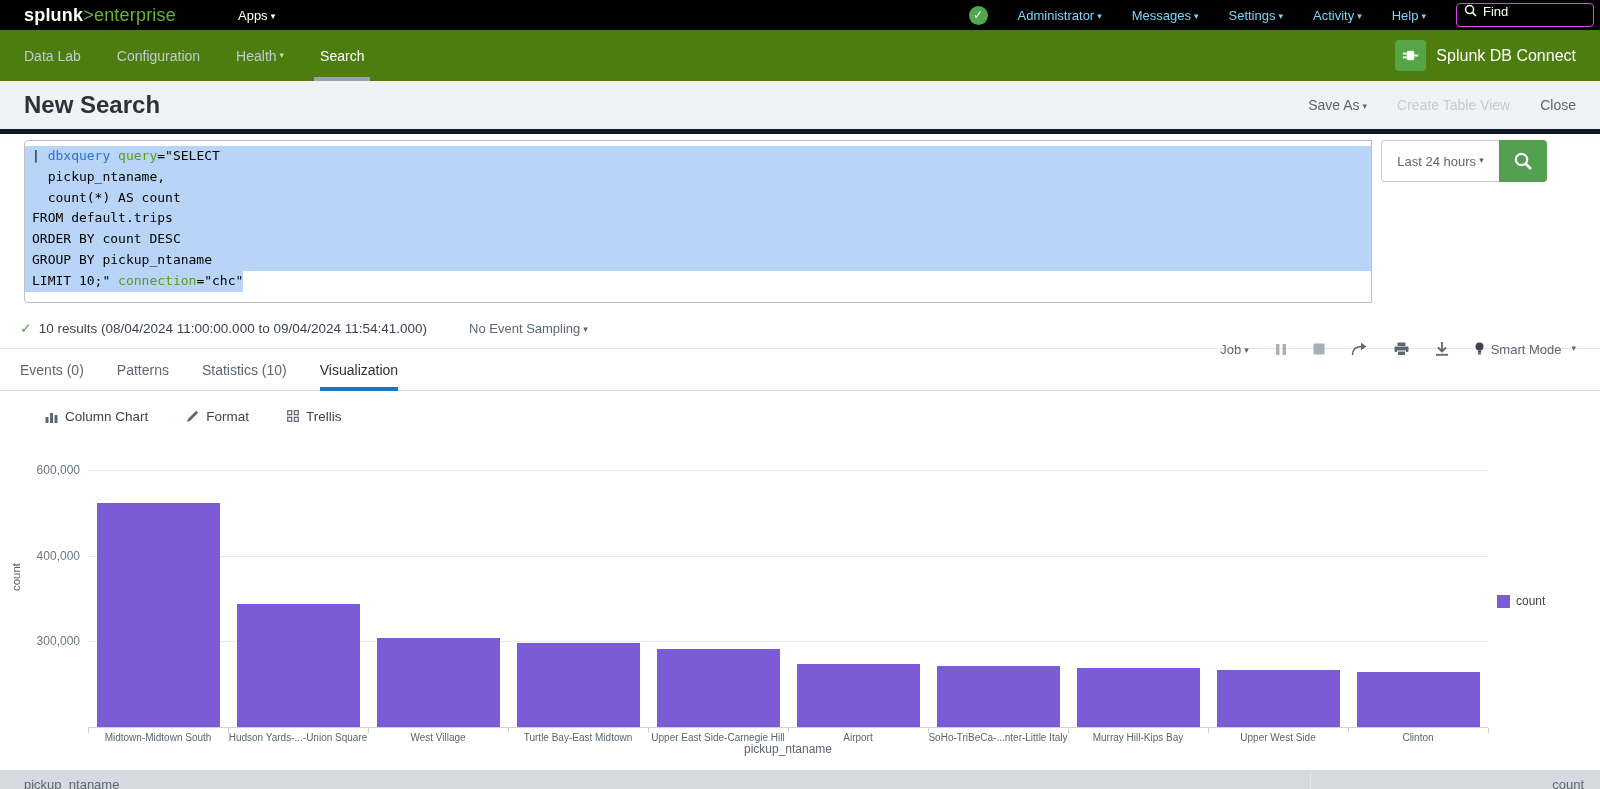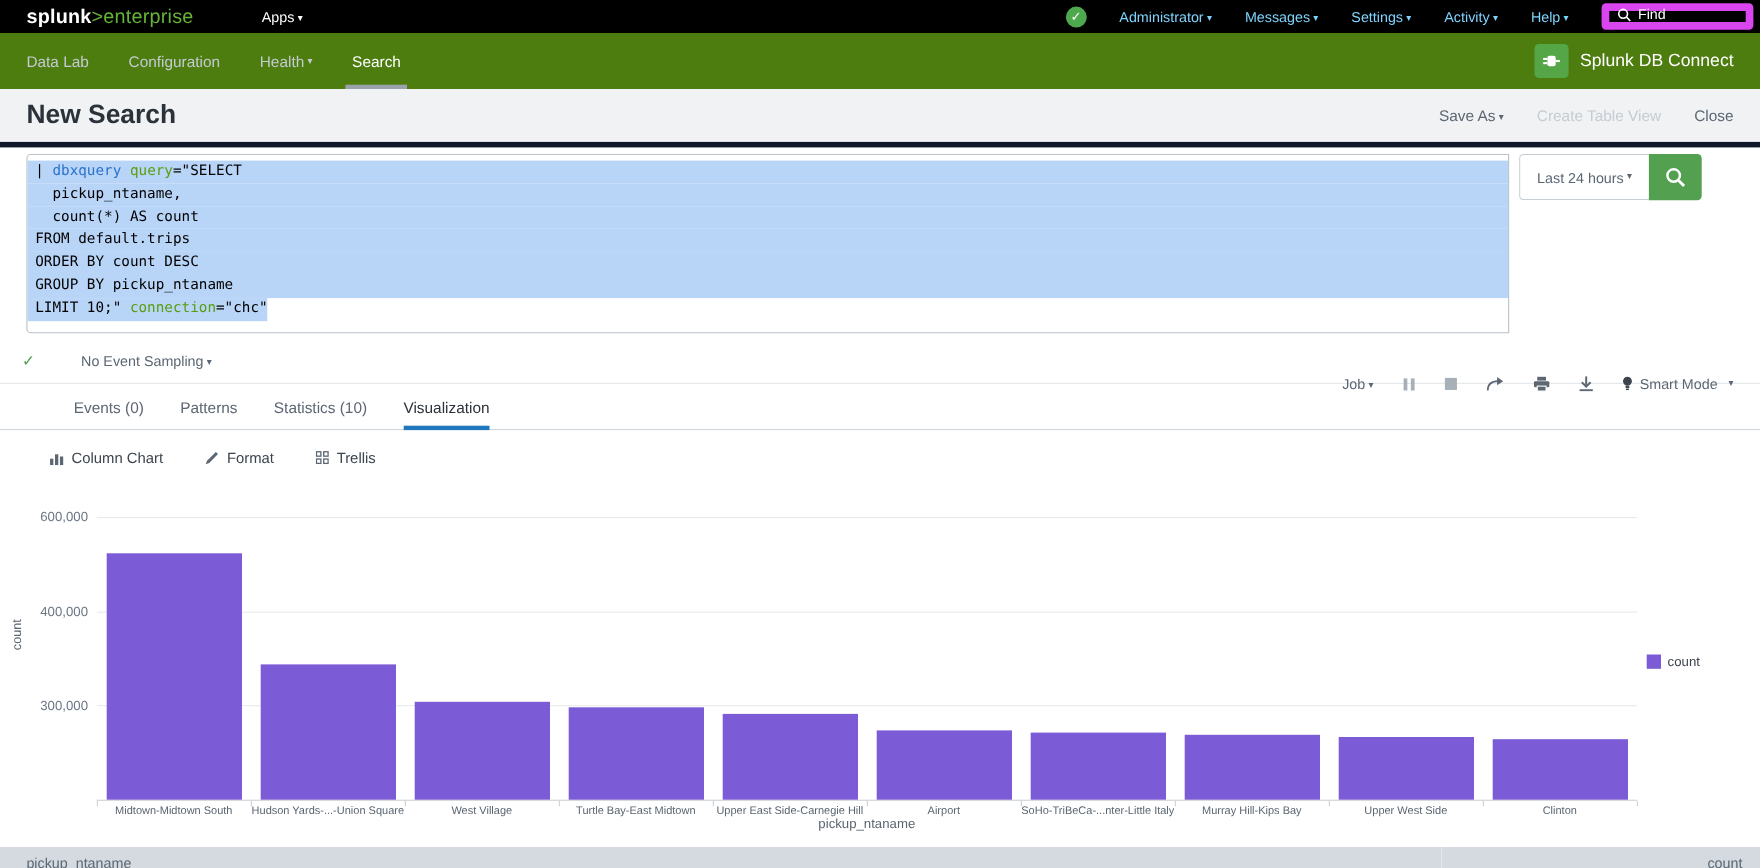--- a/index.html
+++ b/index.html
@@ -12,22 +12,22 @@
             display:flex; align-items:center; color:#fff; }
   .logo { margin-left:24px; font-size:18px; letter-spacing:.2px; cursor:pointer; }
   .logo .l-splunk { font-weight:bold; color:#fff; }
   .logo .l-gt, .logo .l-prod { color:#65b337; font-weight:normal; }
   .apps { margin-left:62px; font-size:13px; color:#fff; cursor:pointer; }
   .topbar-right { margin-left:auto; display:flex; align-items:center; gap:30px; margin-right:6px; }
   .status-circle { width:19px; height:19px; border-radius:50%; background:#4ea84e; color:#fff;
                    font-size:12px; display:flex; align-items:center; justify-content:center; }
   .topmenu { font-size:13px; color:#7dd3fc; cursor:pointer; white-space:nowrap; }
   .caret { font-size:9px; position:relative; top:-1px; margin-left:3px; }
-  .findbox { width:138px; height:24px; border:7px solid #d946ef; border-radius:4px; background:transparent;
-             display:flex; align-items:flex-end; padding:0 7px; gap:6px; }
+  .findbox { width:138px; height:24px; border:1px solid #d946ef; border-radius:4px; background:transparent;
+             display:flex; align-items:flex-start; padding:0 7px; gap:6px; }
   .findbox input { background:transparent; border:none; outline:none; color:#fff; font-size:13px; width:90px;
                    font-family:"Liberation Sans", sans-serif; }
   .findbox input::placeholder { color:#fff; opacity:1; }
 
   
   .appnav { position:absolute; left:0; top:30px; width:1600px; height:51px; background:#4d7c0f;
             display:flex; align-items:center; }
   .navitem { font-size:14px; color:#c3cbd3; margin-left:36px; cursor:pointer; position:relative;
              height:51px; display:flex; align-items:center; }
   .navitem:first-child { margin-left:24px; }
@@ -69,21 +69,21 @@
   .res-check { color:#53a051; margin-left:20px; font-size:14px; }
   .res-text { color:#3c444d; margin-left:7px; font-size:13.5px; }
   .sampling { color:#5c6773; margin-left:42px; cursor:pointer; }
   .result-right { margin-left:auto; margin-right:24px; display:flex; align-items:center; gap:26px;margin-top:42px; }
   .job-label { color:#5c6773; cursor:pointer; }
   .icon-btn { display:flex; align-items:center; cursor:pointer; }
   .smart-mode { color:#5c6773; display:flex; align-items:center; gap:7px; cursor:pointer; }
 
   
   .tabs-row { position:absolute; left:0; top:349px; width:1600px; height:42px; border-bottom:1px solid #d0d6db;
-              display:flex; align-items:center;padding-left:47px; }
+              display:flex; align-items:center; }
   .tab { font-size:14px; color:#5c6773; margin-left:33px; height:42px; display:flex; align-items:center;
          position:relative; cursor:pointer; white-space:nowrap; }
   .tab:first-child { margin-left:20px; }
   .tab.active { color:#2b323a; }
   .tab.active::after { content:""; position:absolute; left:0; right:0; bottom:0; height:4px; background:#1f78bd; }
 
   
   .viz-controls { position:absolute; left:0; top:399px; width:1600px; height:34px; display:flex; align-items:center; }
   .viz-btn { display:flex; align-items:center; gap:7px; font-size:13.5px; color:#3c444d; cursor:pointer; margin-left:38px; }
   .viz-btn:first-child { margin-left:45px; }
@@ -198,20 +198,21 @@
     <span>
       <svg width="20" height="20" viewBox="0 0 20 20">
           <circle cx="8.5" cy="8.5" r="5.7" fill="none" stroke="#fff" stroke-width="2.2"></circle>
           <line x1="13" y1="13" x2="18" y2="18" stroke="#fff" stroke-width="2.6"></line>
         </svg>
     </span>
   </div>
 
   <div class="result-bar">
     <span class="res-check">✓</span>
+    <span class="res-text">10 results (08/04/2024 11:00:00.000 to 09/04/2024 11:54:41.000)</span>
     <span class="sampling"><span>No Event Sampling</span><span class="caret">▾</span></span>
     <div class="result-right">
       <span class="job-label"><span>Job</span><span class="caret">▾</span></span>
       <span class="icon-btn">
         <svg width="12" height="13" viewBox="0 0 12 13">
             <rect x="1" y="1" width="3.4" height="11" fill="#a7b0b8"></rect>
             <rect x="7.6" y="1" width="3.4" height="11" fill="#a7b0b8"></rect>
           </svg>
       </span>
       <span class="icon-btn">

